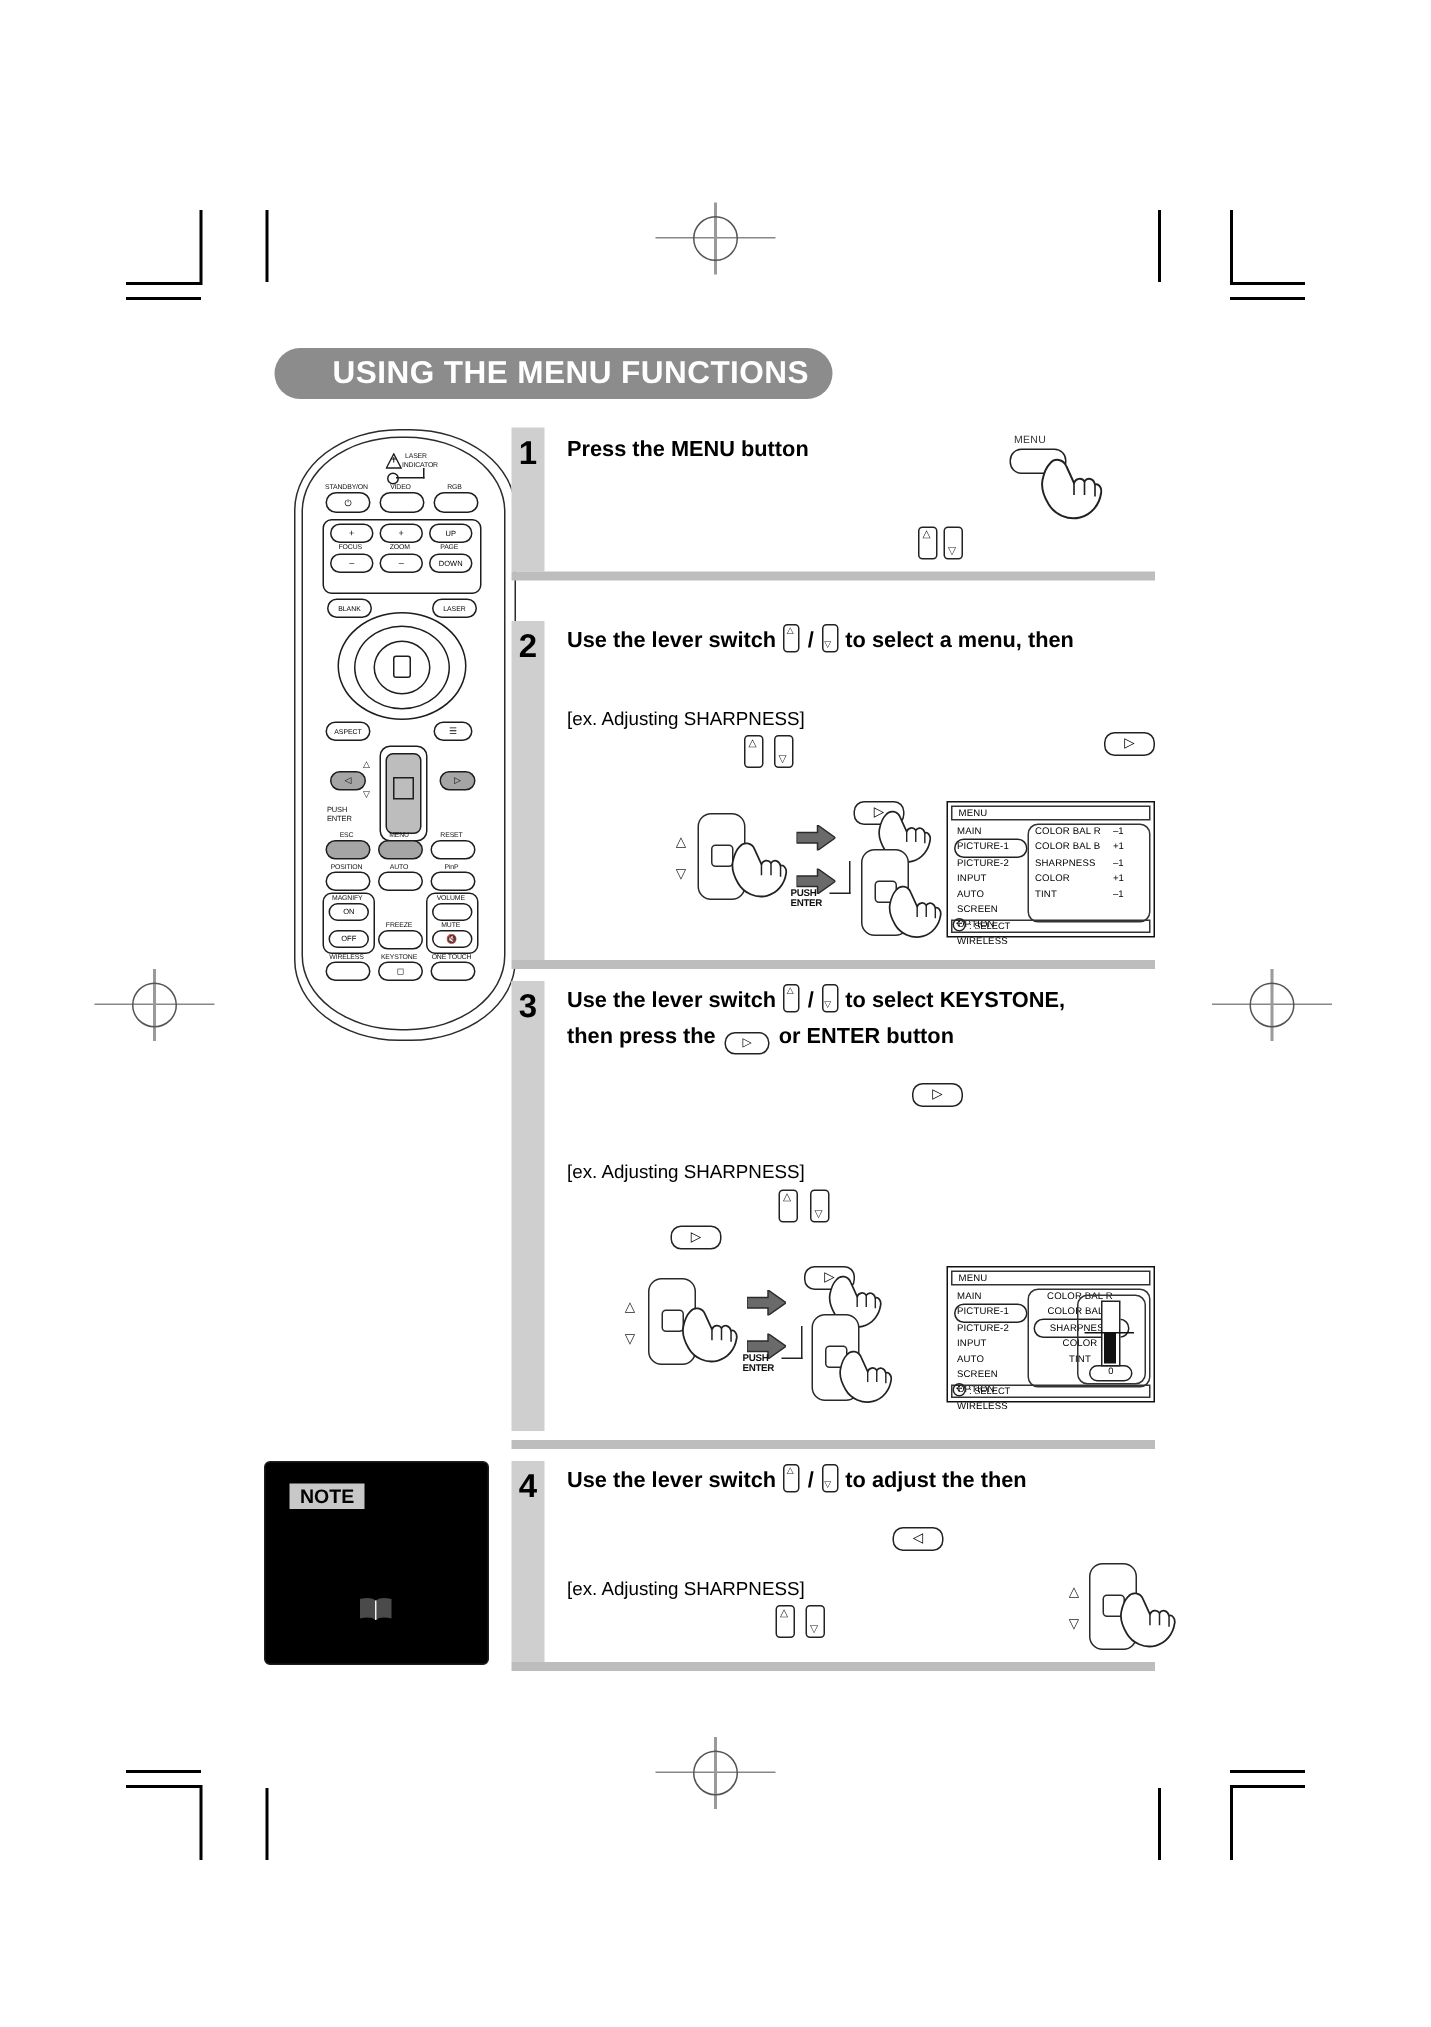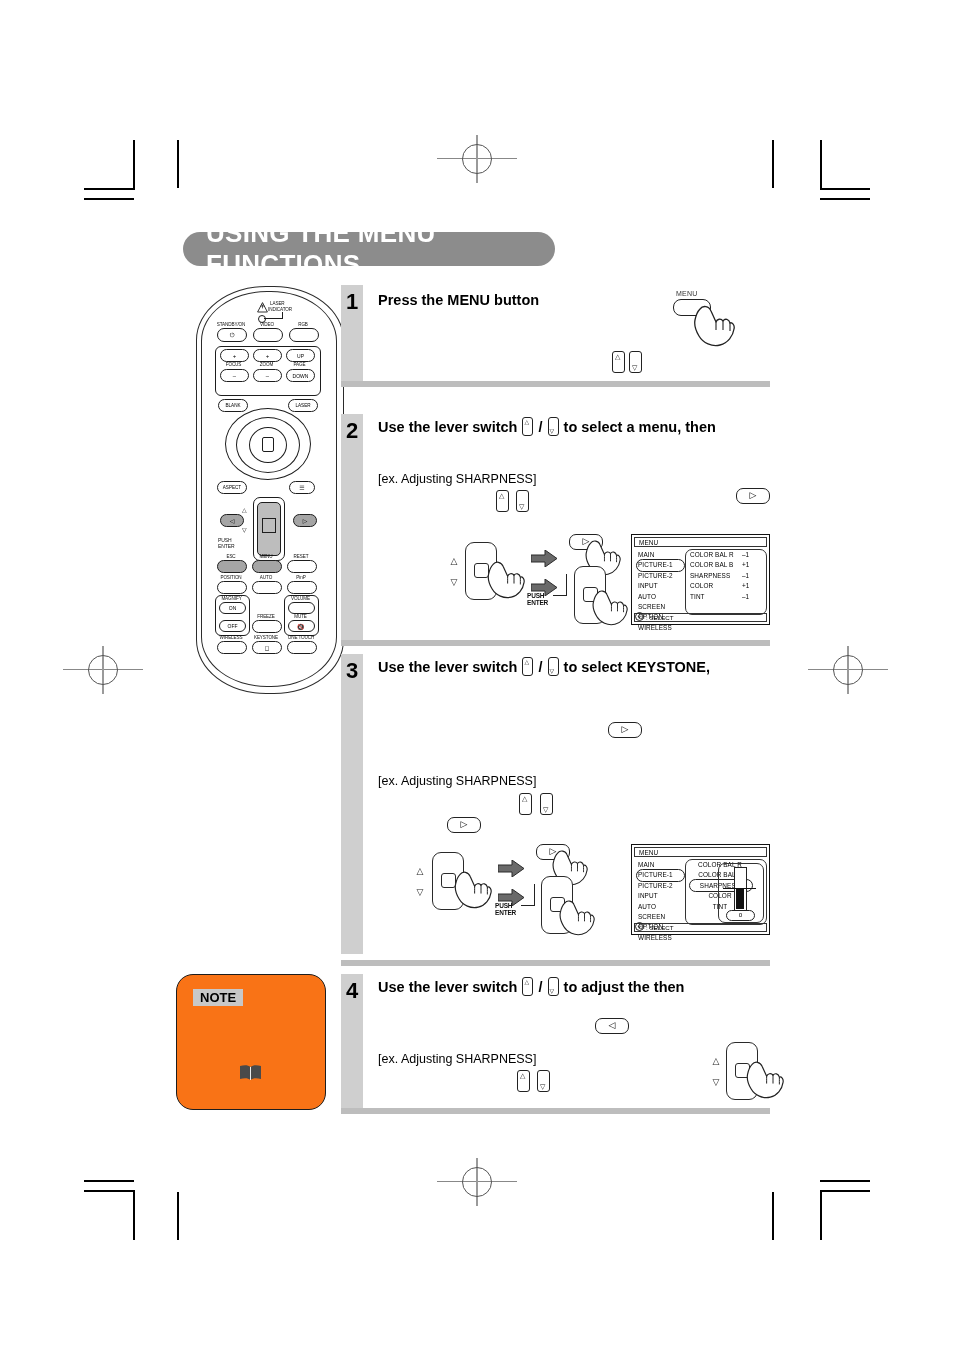--- a/index.html
+++ b/index.html
@@ -9,21 +9,21 @@
   
   .cm{position:absolute;background:#000;}
   .reg{position:absolute;}
   .reg .h{position:absolute;left:0;top:23px;width:80px;height:1px;background:#888;}
   .reg .v{position:absolute;left:39px;top:0;width:2px;height:48px;background:#9a9a9a;}
   .reg .c{position:absolute;left:25px;top:9px;width:28px;height:28px;border:1px solid #555;border-radius:50%;}
 
   
   #title-banner{position:absolute;left:183px;top:232px;width:372px;height:34px;
       background:#8c8c8c;border-radius:17px;color:#fff;
-      font-size:26px;font-weight:bold;letter-spacing:.3px;
+      font-size:21px;font-weight:bold;letter-spacing:.3px;
       display:flex;align-items:center;padding-left:23px;box-sizing:border-box;justify-content:center;}
 
   
   #remote{position:absolute;left:196px;top:286px;width:146px;height:406px;}
   #remote .shellouter{position:absolute;left:0;top:0;width:146px;height:406px;
       border:1.2px solid #2b2b2b;border-radius:70px/54px;background:#fff;}
   #remote .shellinner{position:absolute;left:5px;top:5px;width:134px;height:394px;
       border:1px solid #2b2b2b;border-radius:66px/50px;}
   .rbtn{position:absolute;border:1.1px solid #1d1d1d;border-radius:9px;background:#fff;
         font-size:4.6px;display:flex;align-items:center;justify-content:center;}
@@ -88,21 +88,21 @@
       line-height:6px;text-align:center;}
   .sliderbox{position:absolute;border:1px solid #333;border-radius:7px;}
   .slidertrack{position:absolute;border:1px solid #222;background:#fff;}
   .sliderfill{position:absolute;background:#111;}
   .sliderline{position:absolute;height:1px;background:#111;}
   .slidervalbox{position:absolute;border:1px solid #222;border-radius:6px;font-size:6.2px;
       line-height:8px;text-align:center;}
 
   
   #note-box{position:absolute;left:176px;top:974px;width:148px;height:134px;
-      border:1.3px solid #1d1d1d;border-radius:17px;background:#f97316;}
+      border:1.3px solid #1d1d1d;border-radius:4px;background:#000000;}
   #note-label{position:absolute;left:16px;top:14px;background:#c8c8c8;color:#000;
       font-size:13px;font-weight:bold;padding:1px 7px;}
   #note-book{position:absolute;left:62px;top:89px;width:23px;height:16px;}
 </style>
 </head>
 <body>
 
 <div class="cm" style="left:133px;top:140px;width:1.6px;height:50px;"></div>
 <div class="cm" style="left:84px;top:188px;width:50px;height:1.6px;"></div>
 <div class="cm" style="left:177px;top:140px;width:1.6px;height:48px;"></div>
@@ -402,20 +402,25 @@
   <div class="numcol">
     <span>3</span>
   </div>
   <div class="headline" style="top:0px;">
     <span>Use the lever switch</span>
     <span class="lev up"><i>△</i></span>
     <span>/</span>
     <span class="lev dn"><i>▽</i></span>
     <span>to select KEYSTONE,</span>
   </div>
+  <div class="headline" style="top:24px;">
+    <span>then press the</span>
+    <span class="ovbtn">▷</span>
+    <span>or ENTER button</span>
+  </div>
   <div class="ovbtn-fig" style="left:267px;top:68px;">▷</div>
   <div class="exline" style="top:120px;">[ex. Adjusting SHARPNESS]</div>
   <div class="levfig up" style="left:178px;top:139px;">
       <i>△</i>
     </div>
   <div class="levfig dn" style="left:199px;top:139px;">
       <i>▽</i>
     </div>
   <div class="ovbtn-fig" style="left:106px;top:163px;">▷</div>
 

